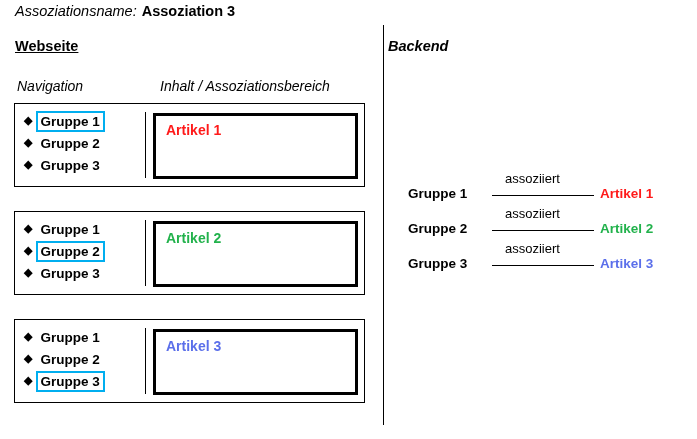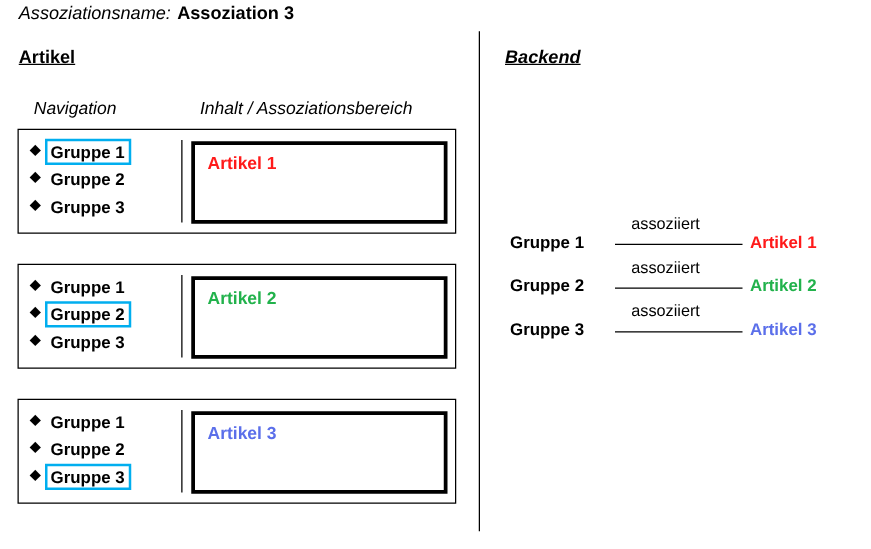--- a/index.html
+++ b/index.html
@@ -40,38 +40,37 @@
     left: 15px;
     top: 38px;
     font-size: 14.5px;
     font-weight: bold;
     text-decoration: underline;
     white-space: nowrap;
   }
 
   #backend-heading {
     position: absolute;
-    left: 404px;
+    left: 388px;
     top: 38px;
     font-size: 14.5px;
     font-weight: bold;
     font-style: italic;
-    text-decoration: underline;
     white-space: nowrap;
   }
 
   
   .col-caption {
     position: absolute;
     top: 78px;
     font-size: 14px;
     font-style: italic;
     white-space: nowrap;
   }
-  #caption-navigation { left: 27px; }
+  #caption-navigation { left: 17px; }
   #caption-inhalt     { left: 160px; }
 
   
   #main-divider {
     position: absolute;
     left: 383px;
     top: 25px;
     width: 1px;
     height: 400px;
     background: #000000;
@@ -193,21 +192,21 @@
     white-space: nowrap;
   }
 </style>
 </head>
 <body>
 
 <div id="assoc-title">
   <span class="lbl">Assoziationsname:</span><span class="val">Assoziation 3</span>
 </div>
 
-<div id="webseite-heading">Artikel</div>
+<div id="webseite-heading">Webseite</div>
 <div id="backend-heading">Backend</div>
 
 <div class="col-caption" id="caption-navigation">Navigation</div>
 <div class="col-caption" id="caption-inhalt">Inhalt / Assoziationsbereich</div>
 
 <div id="main-divider"></div>
 
 <div class="page-panel" id="page-panel-0">
   <div class="nav-list">
     <div class="nav-item selected">

